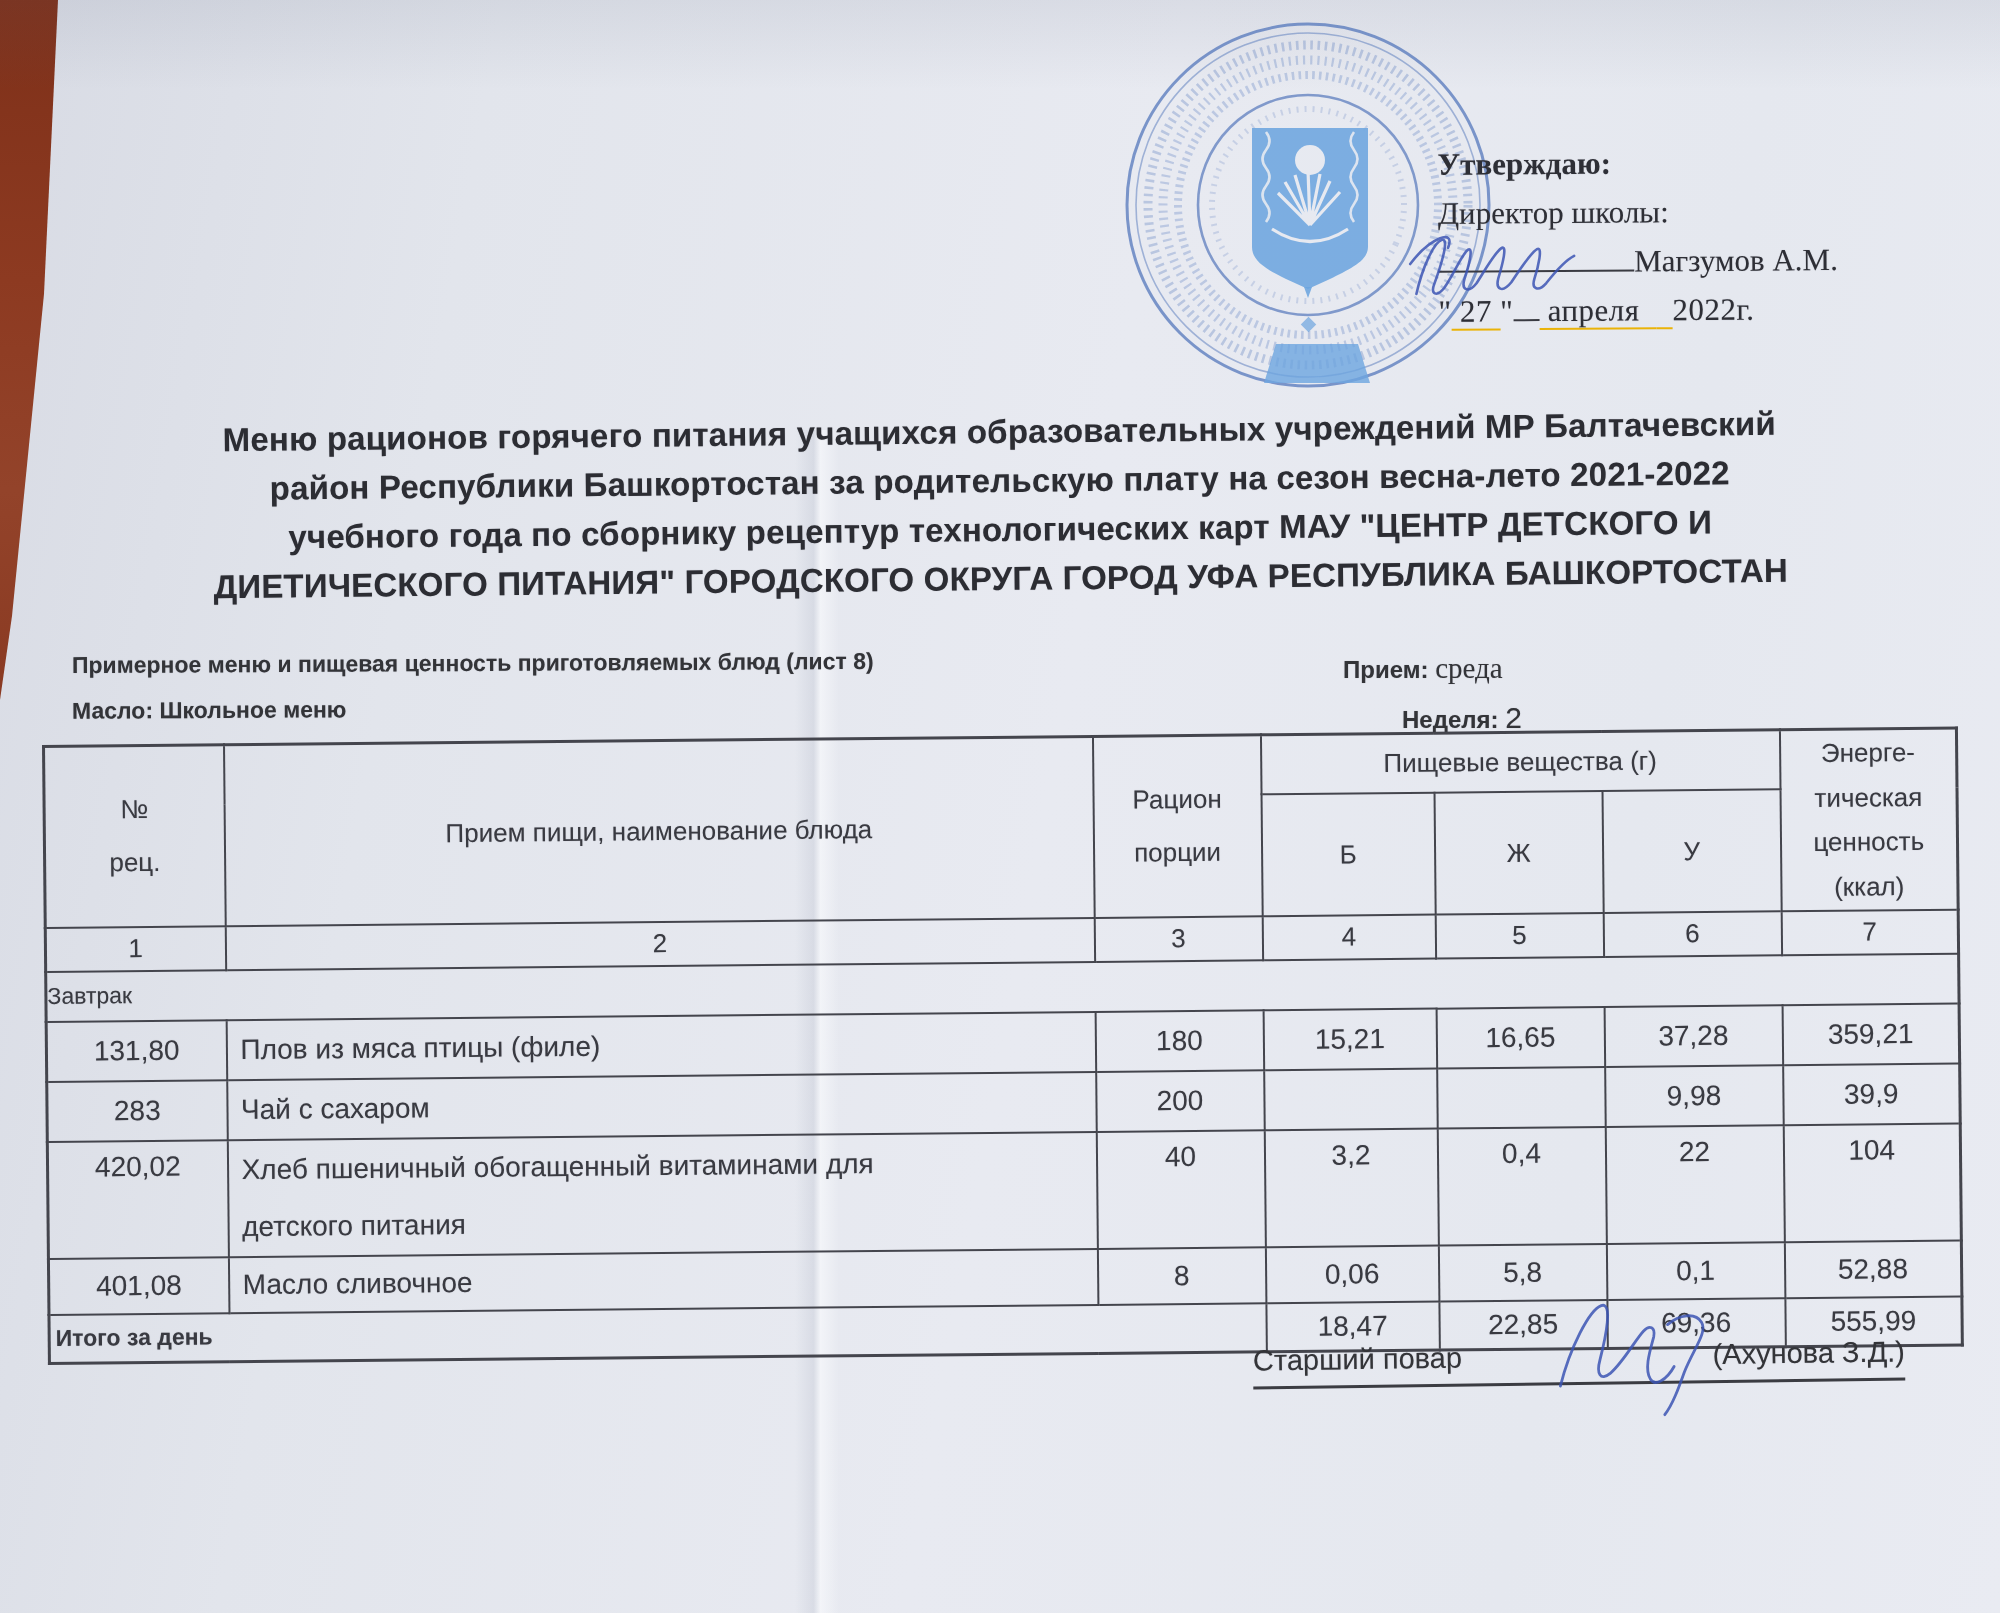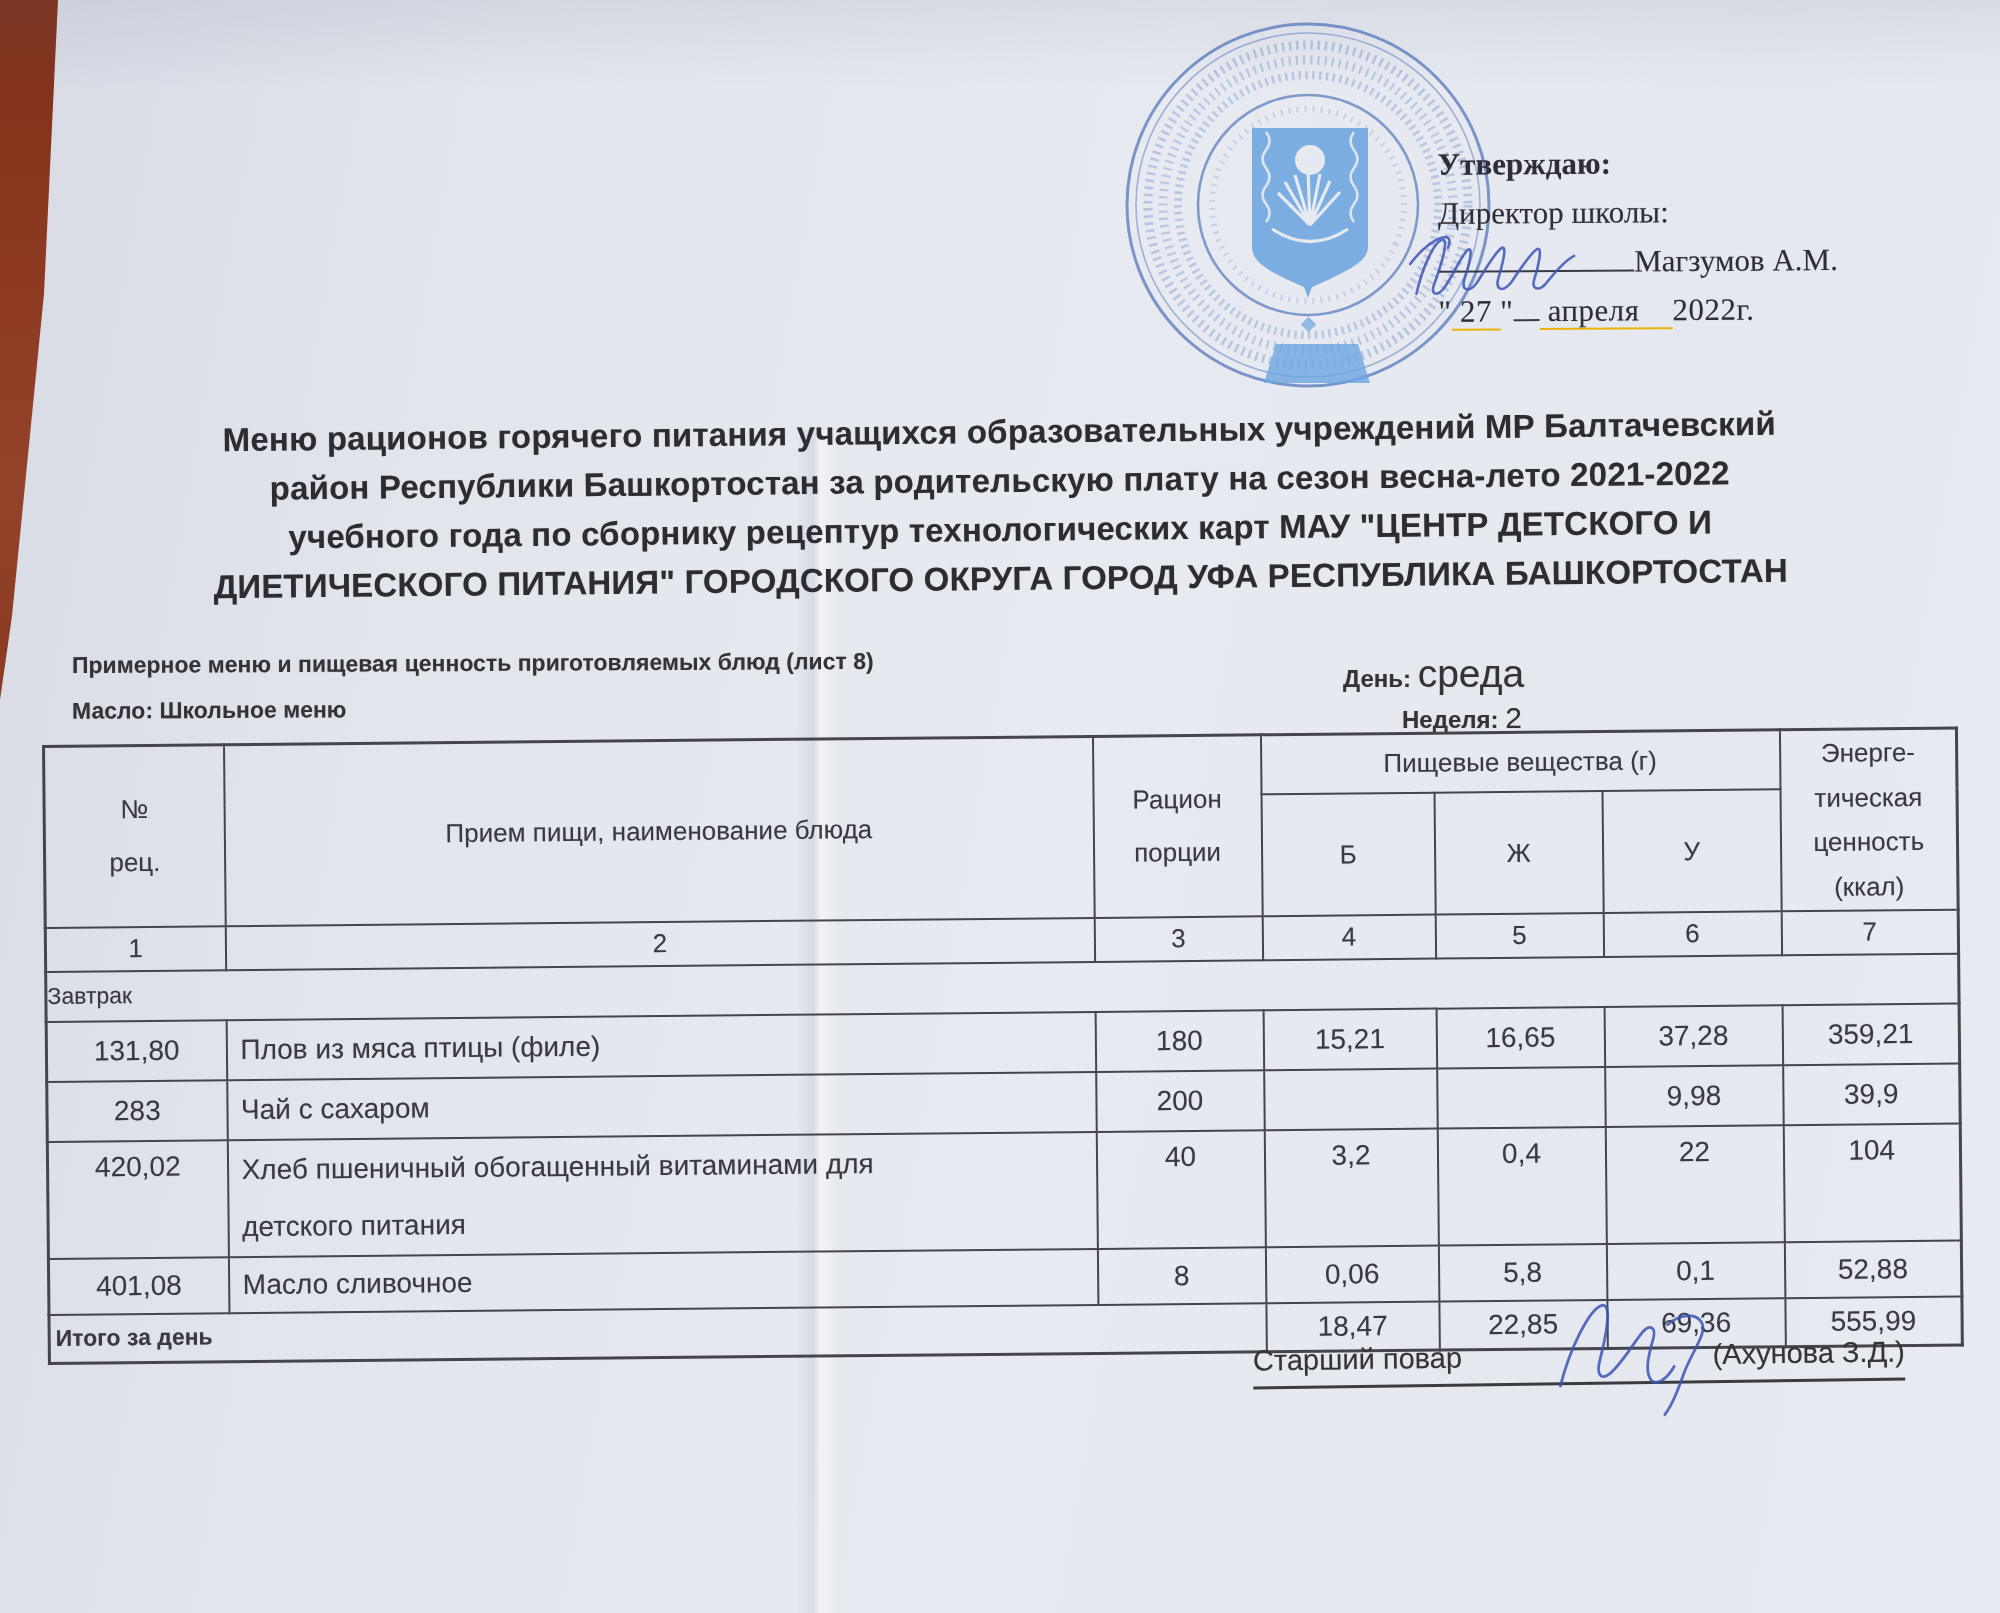--- a/index.html
+++ b/index.html
@@ -47,21 +47,21 @@
   .title{
     position:absolute;left:60px;top:407px;width:1880px;text-align:center;
     font-size:33px;font-weight:bold;line-height:49px;color:#2c2d33;
     transform:rotate(-0.6deg);letter-spacing:.2px;white-space:nowrap;
   }
 
   
   .subtitle{position:absolute;left:72px;top:650px;font-size:23px;font-weight:bold;color:#333438;transform:rotate(-0.3deg);}
   .ration{position:absolute;left:72px;top:697px;font-size:23px;font-weight:bold;color:#333438;transform:rotate(-0.3deg);}
   .day{position:absolute;left:1343px;top:652px;font-size:24px;font-weight:bold;color:#333438;}
-  .day .val{font-weight:normal;font-size:39px;}
+  .day .val{font-weight:normal;font-size:29px;font-family:Liberation Serif, serif;}
   .week{position:absolute;left:1402px;top:701px;font-size:24px;font-weight:bold;color:#333438;}
   .week .val{font-weight:normal;font-size:30px;}
 
   
   table.menu{
     position:absolute;left:42px;top:745px;width:1913px;
     border-collapse:collapse;table-layout:fixed;
     transform:rotate(-0.55deg);transform-origin:0 0;
     color:#393a41;
   }
@@ -152,21 +152,21 @@
   <div>учебного года по сборнику рецептур технологических карт МАУ "ЦЕНТР ДЕТСКОГО И</div>
   <div>ДИЕТИЧЕСКОГО ПИТАНИЯ" ГОРОДСКОГО ОКРУГА ГОРОД УФА РЕСПУБЛИКА БАШКОРТОСТАН</div>
 </div>
 
 <div class="subtitle soft">Примерное меню и пищевая ценность приготовляемых блюд (лист 8)</div>
 <div class="ration soft">
   <span>Масло:</span>
   <span>Школьное меню</span>
 </div>
 <div class="day soft">
-  <span>День:</span>
+  <span>Прием:</span>
   <span class="val">среда</span>
 </div>
 <div class="week soft">
   <span>Неделя:</span>
   <span class="val">2</span>
 </div>
 
 <table class="menu soft">
   <colgroup>
     <col style="width:180px">

